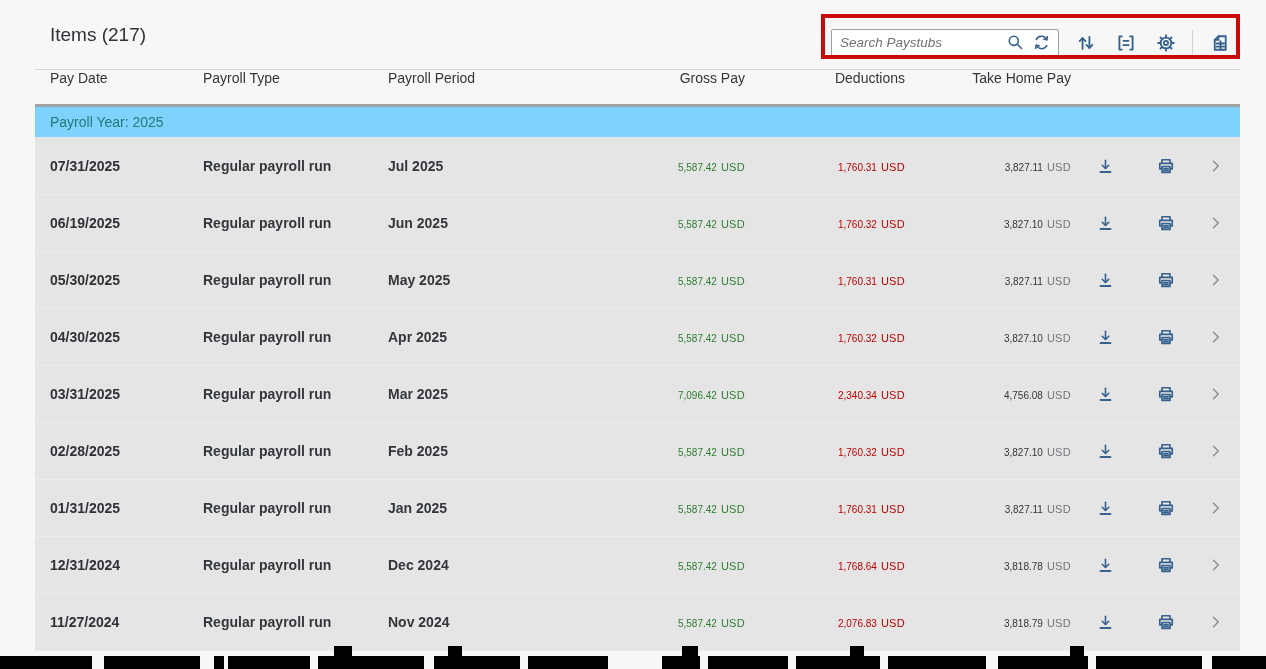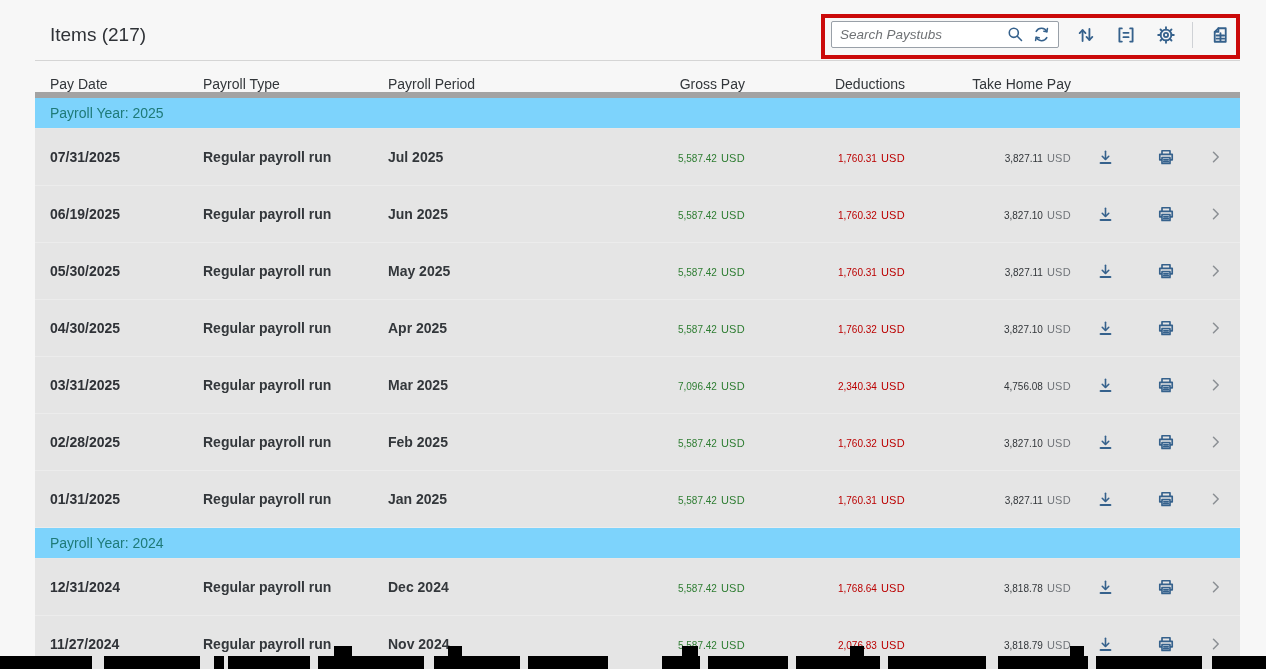--- a/index.html
+++ b/index.html
@@ -6,25 +6,25 @@
   html,body { width:1266px; height:669px; overflow:hidden; }
   body {
     background:#f7f7f7;
     font-family:"Liberation Sans","DejaVu Sans",sans-serif;
     color:#32363a;
     position:relative;
   }
   .panel { position:absolute; left:35px; top:0; width:1205px; }
 
   
-  .titlebar { height:61px; position:relative; border-bottom:1px solid #d5d5d5; }
+  .titlebar { height:70px; position:relative; border-bottom:1px solid #d5d5d5; }
   .title { position:absolute; left:15px; top:24px; font-size:19px; font-weight:400; color:#2f3237; }
 
   
-  .toolbar { position:absolute; right:8px; top:4px; height:61px; display:flex; align-items:center; }
+  .toolbar { position:absolute; right:8px; top:12px; height:61px; display:flex; align-items:center; }
   .searchbox {
     width:228px; height:27px; background:#fff; border:1px solid #99a0a8; border-radius:2px;
     display:flex; align-items:center; padding:0 4px 0 8px;
   }
   .searchbox input {
     border:none; outline:none; flex:1; min-width:0; font-size:13.5px;
     font-family:"Liberation Sans","DejaVu Sans",sans-serif; color:#32363a; background:transparent;
   }
   .searchbox input::placeholder { font-style:italic; color:#6f7275; opacity:1; }
   .tb-btn { background:none; border:none; padding:0; cursor:pointer; display:flex; align-items:center; justify-content:center; }
@@ -35,21 +35,21 @@
   svg.ic { stroke:#35618c; fill:none; stroke-width:1.5; stroke-linecap:round; stroke-linejoin:round; }
   svg.ic-gray { stroke:#8b8f94; fill:none; stroke-width:1.5; stroke-linecap:round; stroke-linejoin:round; }
 
   
   .red-rect {
     position:absolute; left:821px; top:14px; width:419px; height:45px;
     border:4px solid #cb0a0a; pointer-events:none; z-index:30;
   }
 
   
-  .hrow { height:37px; display:flex; align-items:flex-end; border-bottom:6px solid #a3a3a3; padding-left:15px; font-size:14px; color:#32363a; }
+  .hrow { height:37px; display:flex; align-items:flex-start; border-bottom:3px solid #a3a3a3; padding-left:15px; font-size:14px; color:#32363a; }
   .c { flex:none; }
   .c-date{width:153px;} .c-type{width:185px;} .c-period{width:172px;}
   .c-gross{width:185px;text-align:right;} .c-ded{width:160px;text-align:right;} .c-take{width:166px;text-align:right;}
   .c-dl{width:69px;} .c-pr{width:52px;} .c-ch{width:48px;}
 
   
   .grow {
     height:31px; background:#7dd3fc; border-bottom:1px solid #e7e7e7;
     display:flex; align-items:center; padding-left:15px;
     font-size:14px; color:#1f7a78;
@@ -454,23 +454,20 @@
     </div>
     <div class="c c-ch icon-cell">
       <span class="icon-btn">
         <svg class="ic-gray" width="18" height="18" viewBox="0 0 18 18">
           <path d="M6.5 4.2 11.2 9l-4.7 4.8"></path>
         </svg>
       </span>
     </div>
   </div>
 
-  <div class="grow">
-    <span>Payroll Year: 2024</span>
-  </div>
 
   <div class="trow">
     <div class="c c-date d-date">12/31/2024</div>
     <div class="c c-type d-plain">Regular payroll run</div>
     <div class="c c-period d-plain">Dec 2024</div>
     <div class="c c-gross pos">
       <span class="amt">5,587.42</span><span class="usd">USD</span>
     </div>
     <div class="c c-ded neg">
       <span class="amt">1,768.64</span><span class="usd">USD</span>

